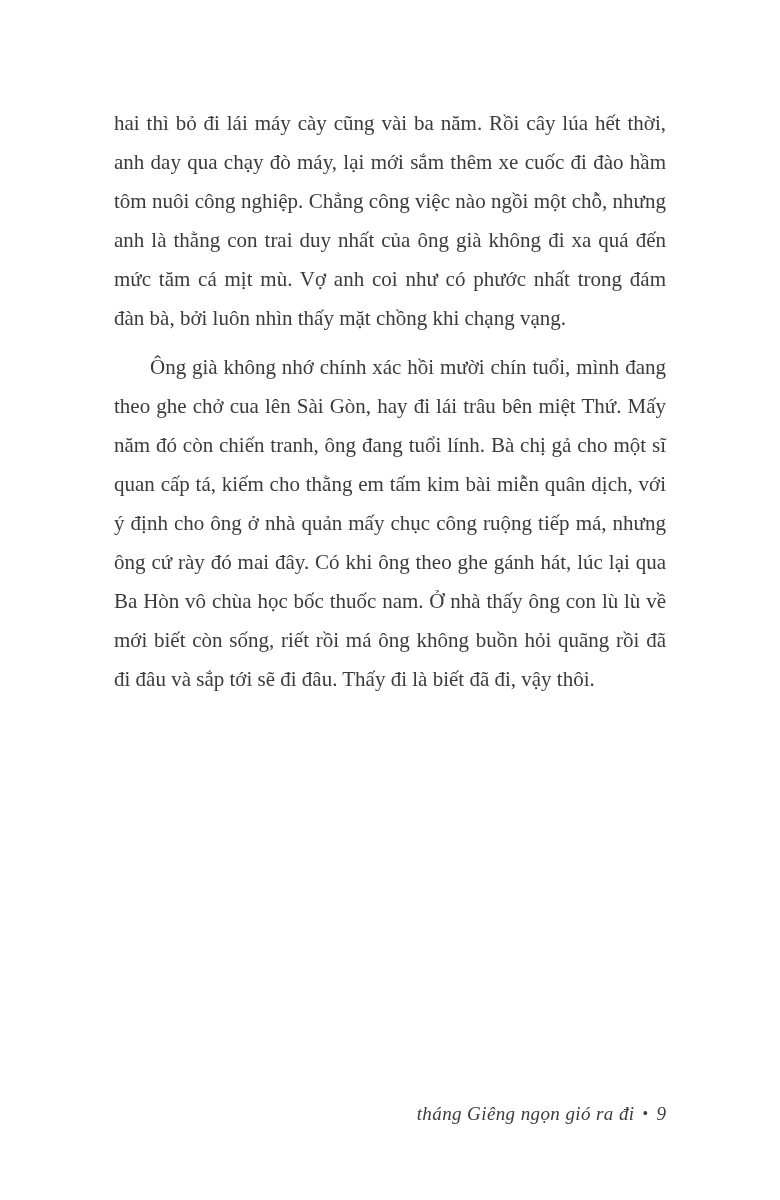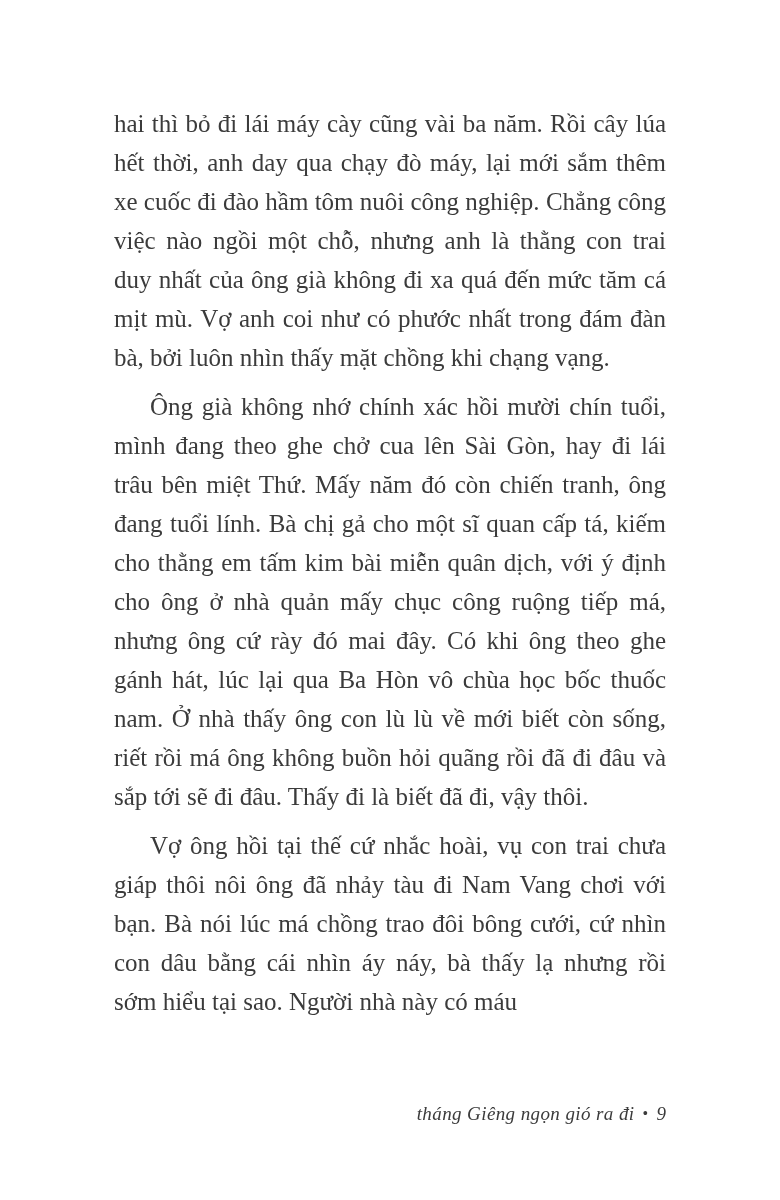--- a/index.html
+++ b/index.html
@@ -18,21 +18,21 @@
     .book-page {
       position: absolute;
       inset: 0;
       background: #ffffff;
     }
     .text-block {
       position: absolute;
       left: 114px;
       top: 104px;
       width: 552px;
-      font-size: 25px;
+      font-size: 21px;
       line-height: 39px;
       text-align: justify;
       text-justify: inter-word;
     }
     .para {
       margin: 0 0 10px 0;
     }
     .para.indent {
       text-indent: 36px;
       font-family: Liberation Serif, serif;
@@ -59,20 +59,19 @@
     }
   </style>
 </head>
 <body>
 
 <div class="book-page">
 
   <div class="text-block">
     <p class="para no-indent">hai thì bỏ đi lái máy cày cũng vài ba năm. Rồi cây lúa hết thời, anh day qua chạy đò máy, lại mới sắm thêm xe cuốc đi đào hầm tôm nuôi công nghiệp. Chẳng công việc nào ngồi một chỗ, nhưng anh là thằng con trai duy nhất của ông già không đi xa quá đến mức tăm cá mịt mù. Vợ anh coi như có phước nhất trong đám đàn bà, bởi luôn nhìn thấy mặt chồng khi chạng vạng.</p>
     <p class="para indent">Ông già không nhớ chính xác hồi mười chín tuổi, mình đang theo ghe chở cua lên Sài Gòn, hay đi lái trâu bên miệt Thứ. Mấy năm đó còn chiến tranh, ông đang tuổi lính. Bà chị gả cho một sĩ quan cấp tá, kiếm cho thằng em tấm kim bài miễn quân dịch, với ý định cho ông ở nhà quản mấy chục công ruộng tiếp má, nhưng ông cứ rày đó mai đây. Có khi ông theo ghe gánh hát, lúc lại qua Ba Hòn vô chùa học bốc thuốc nam. Ở nhà thấy ông con lù lù về mới biết còn sống, riết rồi má ông không buồn hỏi quãng rồi đã đi đâu và sắp tới sẽ đi đâu. Thấy đi là biết đã đi, vậy thôi.</p>
-    <p class="para indent">Vợ ông hồi tại thế cứ nhắc hoài, vụ con trai chưa giáp thôi nôi ông đã nhảy tàu đi Nam Vang chơi với bạn. Bà nói lúc má chồng trao đôi bông cưới, cứ nhìn con dâu bằng cái nhìn áy náy, bà thấy lạ nhưng rồi sớm hiểu tại sao. Người nhà này có máu</p>
   </div>
 
   <div class="page-footer">
     <span class="running-title">tháng Giêng ngọn gió ra đi</span><span class="sep">•</span><span class="pagenum">9</span>
   </div>
 
 </div>
 
 </body></html>

